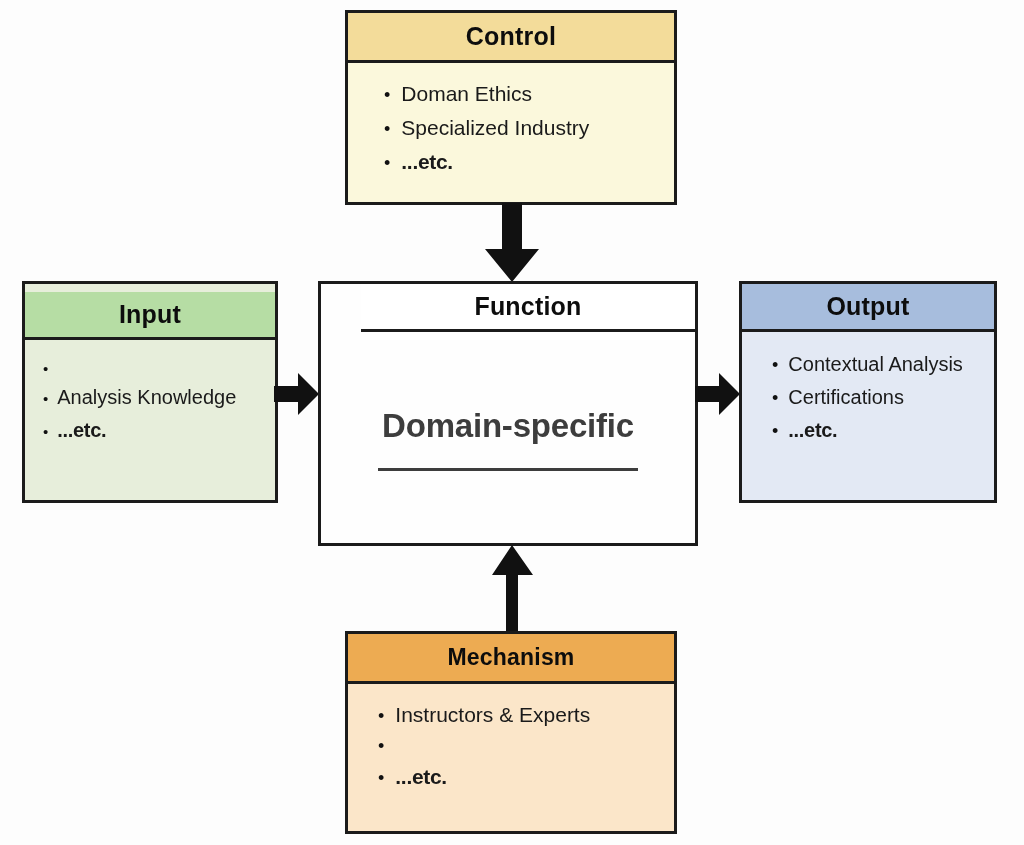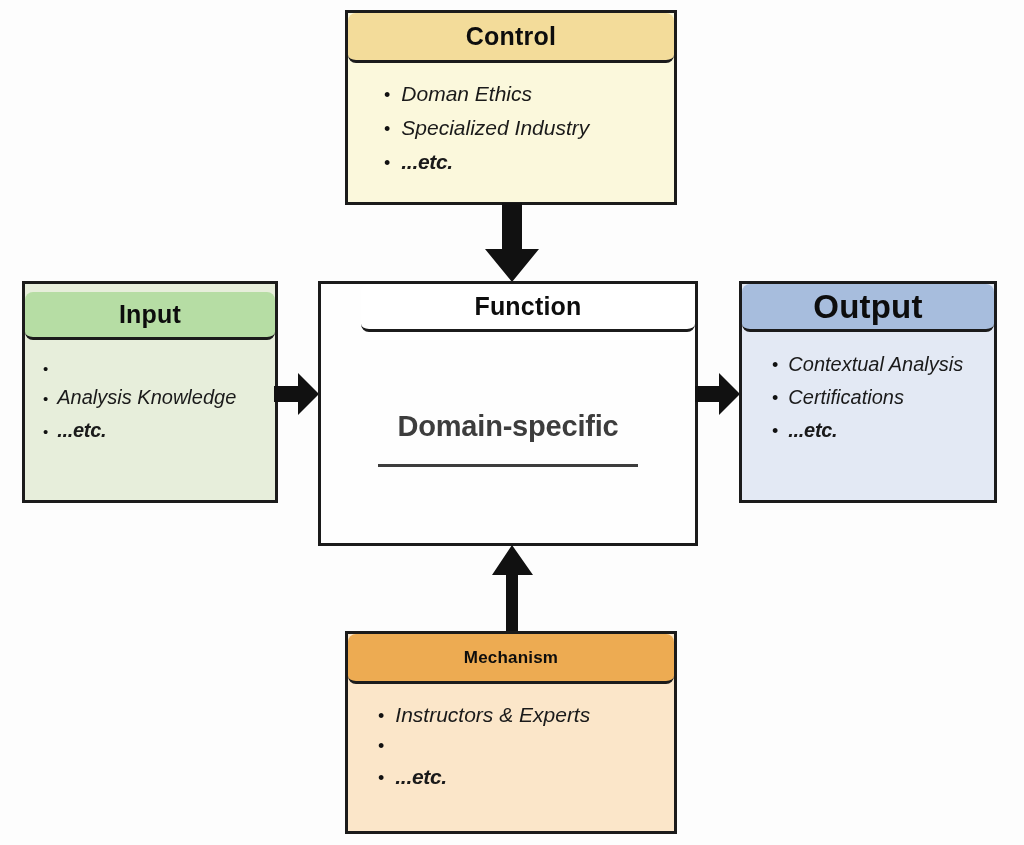--- a/index.html
+++ b/index.html
@@ -34,21 +34,20 @@
     box-sizing: border-box;
     border-bottom: 3px solid #1b1b1b;
     text-align: right;
     font-weight: bold;
     color: #0d0d0d;
     letter-spacing: 0.2px;
     display: flex;
     align-items: center;
     justify-content: center;
     flex: 0 0 auto;
-    border-radius: 8px;
   }
   .box-body {
     flex: 1 1 auto;
     box-sizing: border-box;
     display: flex;
     flex-direction: column;
     justify-content: flex-start;
   }
   .bullet-list {
     margin: 0;
@@ -62,21 +61,20 @@
   }
   .bullet-list li .dot {
     flex: 0 0 auto;
     display: inline-block;
     font-size: 18px;
     line-height: 1;
     color: #111;
   }
   .bullet-list li .txt {
     flex: 1 1 auto;
-    font-style: italic;
   }
   .etc-item .txt {
     font-weight: bold;
     letter-spacing: -0.3px;
   }
 
   
   #control-box {
     left: 345px;
     top: 10px;
@@ -132,21 +130,21 @@
     margin-left: 40px;
   }
   #function-box .box-body {
     justify-content: center;
     align-items: center;
     padding-bottom: 6px;
   }
   .function-title {
     text-align: center;
     font-weight: bold;
-    font-size: 29px;
+    font-size: 33px;
     color: #3d3d3d;
     line-height: 1.68;
     letter-spacing: -0.2px;
   }
   .function-rule {
     width: 260px;
     height: 3px;
     background: #3d3d3d;
     margin: 14px auto 0 auto;
   }
@@ -155,41 +153,41 @@
   #output-box {
     left: 739px;
     top: 281px;
     width: 258px;
     height: 222px;
     background: #e3e9f4;
   }
   #output-box .box-header {
     height: 48px;
     background: #a7bddd;
-    font-size: 33px;
+    font-size: 25px;
   }
   #output-box .box-body { padding: 16px 0 0 0; }
   #output-box .bullet-list li {
     font-size: 20px;
     padding: 5px 0 5px 30px;
   }
   #output-box .bullet-list li .dot { margin-right: 10px; }
 
   
   #mechanism-box {
     left: 345px;
     top: 631px;
     width: 332px;
     height: 203px;
     background: #fbe6c9;
   }
   #mechanism-box .box-header {
     height: 50px;
     background: #edab52;
-    font-size: 17px;
+    font-size: 23px;
   }
   #mechanism-box .box-body { padding: 14px 0 0 0; }
   #mechanism-box .bullet-list li {
     font-size: 21px;
     padding: 5px 0 5px 30px;
   }
   #mechanism-box .bullet-list li .dot { margin-right: 11px; }
 
   
   .arrow-svg {

